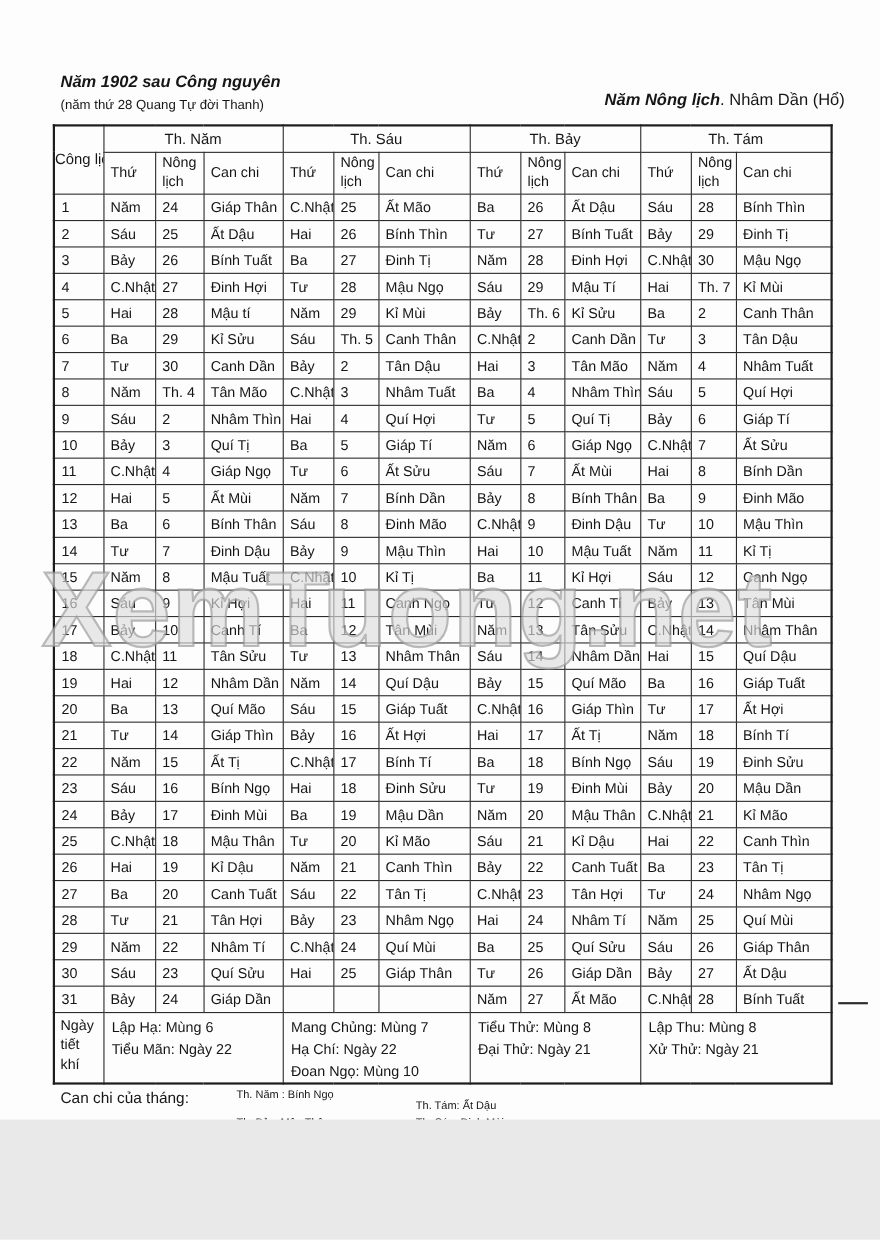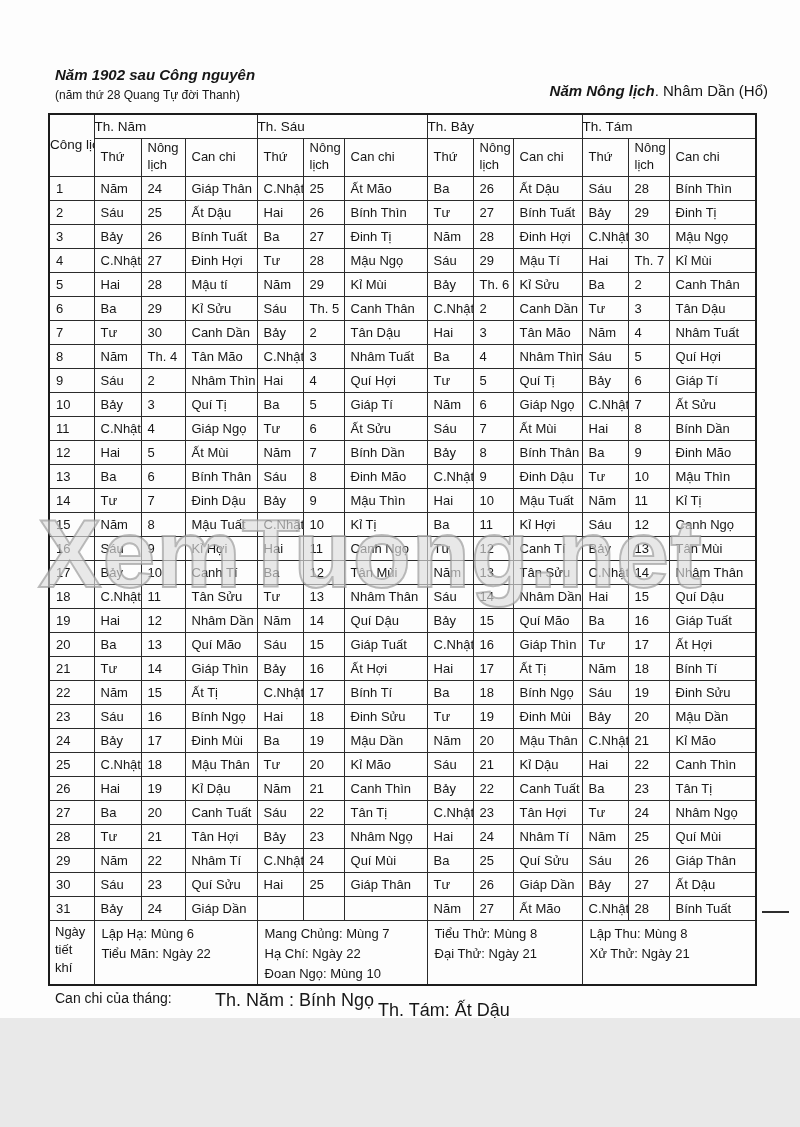--- a/index.html
+++ b/index.html
@@ -37,21 +37,21 @@
     background: transparent;
   }
   table.cal td, table.cal th {
     border: 1px solid #2b2b2b;
     font-size: 13px; font-weight: normal;
     color: #161616;
     padding: 0 0 0 6px;
     text-align: left; vertical-align: middle;
     overflow: hidden; white-space: nowrap;
   }
-  tr.month-row th { height: 24px; padding: 0; font-size: 13.5px; }
+  tr.month-row th { height: 24px; text-align: center; padding: 0; font-size: 13.5px; }
   tr.sub-row th { height: 38px; white-space: normal; line-height: 1.3; vertical-align: middle; }
   th.h-col0 { white-space: normal; line-height: 1.3; }
   tbody.cal-body tr { height: 24px; }
   td.c-day { padding-left: 5px; }
   tr.tietkhi-row td {
     height: 62px; vertical-align: top;
     white-space: pre-line; line-height: 1.55;
     padding: 3px 4px 0 7px;
   }
   td.tk-label { white-space: normal !important; line-height: 1.4 !important; padding: 2px 2px 0 5px !important; }
@@ -60,21 +60,21 @@
     position: absolute; left: 38px; top: 498px; width: 730px;
     font-size: 97px; font-weight: bold; letter-spacing: 1px;
     color: rgba(255,255,255,0.42);
     -webkit-text-stroke: 2px rgba(148,148,148,0.62);
     text-shadow: 0 0 1px rgba(160,160,160,0.4);
     white-space: nowrap; pointer-events: none;
     transform: scaleX(0.98); transform-origin: left center;
   }
   
   .canchi-label { position: absolute; left: 55px; top: 990px; font-size: 14px; text-align: right; }
-  .canchi-item { position: absolute; font-size: 18px; }
+  .canchi-item { position: absolute; font-size: 10px; }
   .cc-r0c0 { left: 215px; top: 990px; }
   .cc-r0c1 { left: 378px; top: 1016px; }
   .cc-r1c0 { left: 215px; top: 1016px; }
   .cc-r1c1 { left: 378px; top: 1000px; }
   
   .margin-dash { position: absolute; left: 762px; top: 911px; width: 27px; border-top: 2px solid #2e2e2e; }
   
   .footer {
     position: absolute; left: 40px; top: 1070px; width: 760px;
     font-size: 27px; color: #3b4046; white-space: nowrap;

